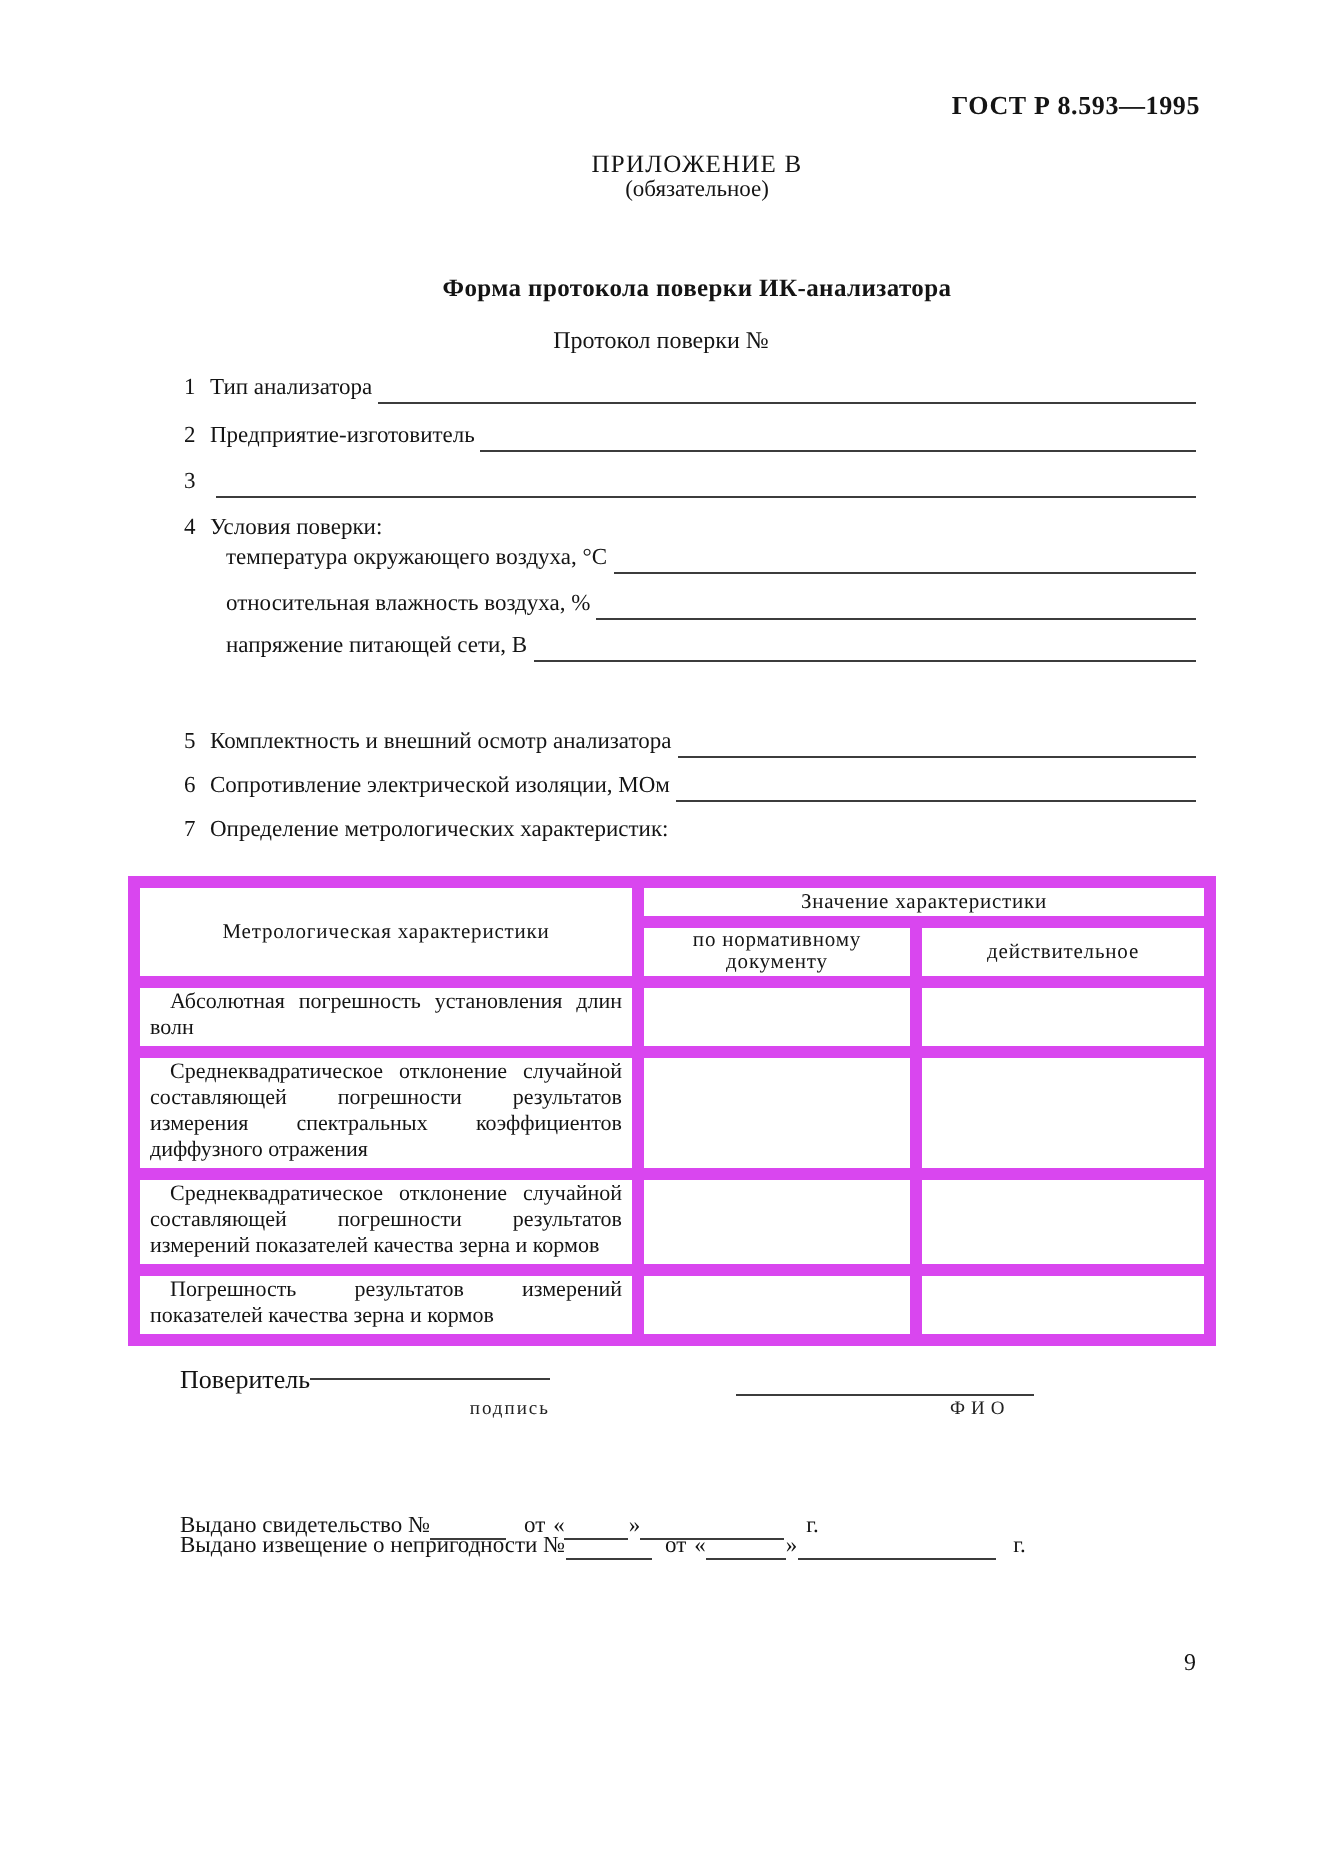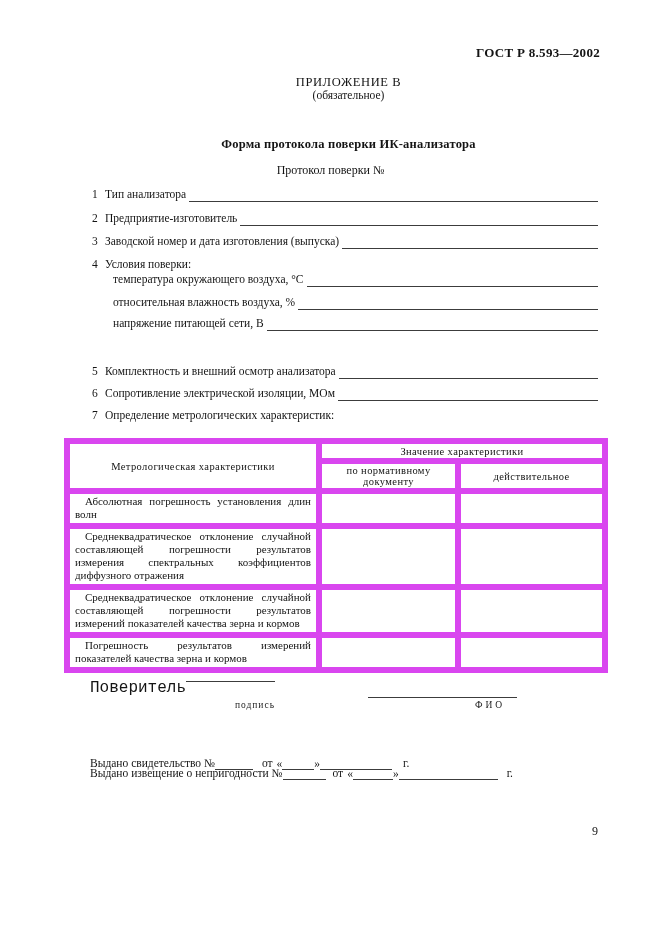--- a/index.html
+++ b/index.html
@@ -25,60 +25,59 @@
   .fr-s { left:113px; }
 
   .char-table { position:absolute; left:64px; top:438px; width:538px; border-collapse:collapse; table-layout:fixed; }
   .char-table, .char-table td { border:6px solid #d946ef; }
   .char-table { border:2px solid #000; }
   .char-table td { vertical-align:top; overflow:hidden; }
   .th-cell { text-align:center; vertical-align:middle !important; font-size:10.5px; letter-spacing:0.4px; padding:1px 2px; }
   .body-char { padding:1px 5px 2px 5px; text-align:justify; text-indent:10px; font-size:11px; line-height:13px; }
   .val-cell { }
 
-  .verifier-row { position:absolute; left:90px; top:681px; width:185px; height:16px; display:flex; align-items:flex-start; font-size:16px;font-family:Liberation Mono, monospace; }
+  .verifier-row { position:absolute; left:90px; top:681px; width:185px; height:16px; display:flex; align-items:center; font-size:13px; }
   .verifier-row .lbl { white-space:nowrap; line-height:15px; }
   .verifier-row .fill { flex:1 1 auto; height:0; border-bottom:1px solid #3c3c3c; }
   .fio-line { position:absolute; left:368px; top:697px; width:149px; height:0; border-bottom:1px solid #3c3c3c; }
   .caption { position:absolute; font-size:9.5px; color:#222; }
   .cap-sign { left:147px; width:128px; top:700px; text-align:right; letter-spacing:1px; }
   .cap-fio { left:475px; top:700px; letter-spacing:3px; }
 
   .issued-row { position:absolute; left:90px; height:16px; display:flex; align-items:flex-end; font-size:11.5px; }
   .issued-row span { line-height:15px; white-space:pre; }
   .issued-row .blank { display:inline-block; height:0; border-bottom:1px solid #3c3c3c; align-self:flex-end; margin-bottom:1px; }
   .issued-cert { top:755px; }
   .issued-notice { top:765px;text-align:right; }
 
   .page-number { left:592px; top:824px; font-size:12px; }
 </style>
 </head>
 <body>
 
 <div class="page">
 
-  <div class="abs doc-code">ГОСТ Р 8.593—2002</div>
+  <div class="abs doc-code">ГОСТ Р 8.593—1995</div>
   <div class="abs center appendix-title">ПРИЛОЖЕНИЕ В</div>
   <div class="abs center appendix-note">(обязательное)</div>
   <div class="abs center form-title">Форма протокола поверки ИК-анализатора</div>
   <div class="abs center protocol-line">Протокол поверки №</div>
 
   <div class="form-row fr-n" style="top:186px">
     <span class="num">1</span>
       <span class="lbl">Тип анализатора</span>
       <span class="fill"></span>
   </div>
   <div class="form-row fr-n" style="top:210px">
     <span class="num">2</span>
       <span class="lbl">Предприятие-изготовитель</span>
       <span class="fill"></span>
   </div>
   <div class="form-row fr-n" style="top:233px">
     <span class="num">3</span>
-      <span class="lbl">Заводской номер и дата изготовления (выпуска)</span>
       <span class="fill"></span>
   </div>
   <div class="form-row fr-n" style="top:256px">
     <span class="num">4</span>
       <span class="lbl">Условия поверки:</span>
   </div>
   <div class="form-row fr-s" style="top:271px">
     <span class="lbl">температура окружающего воздуха, °С</span>
       <span class="fill"></span>
   </div>

